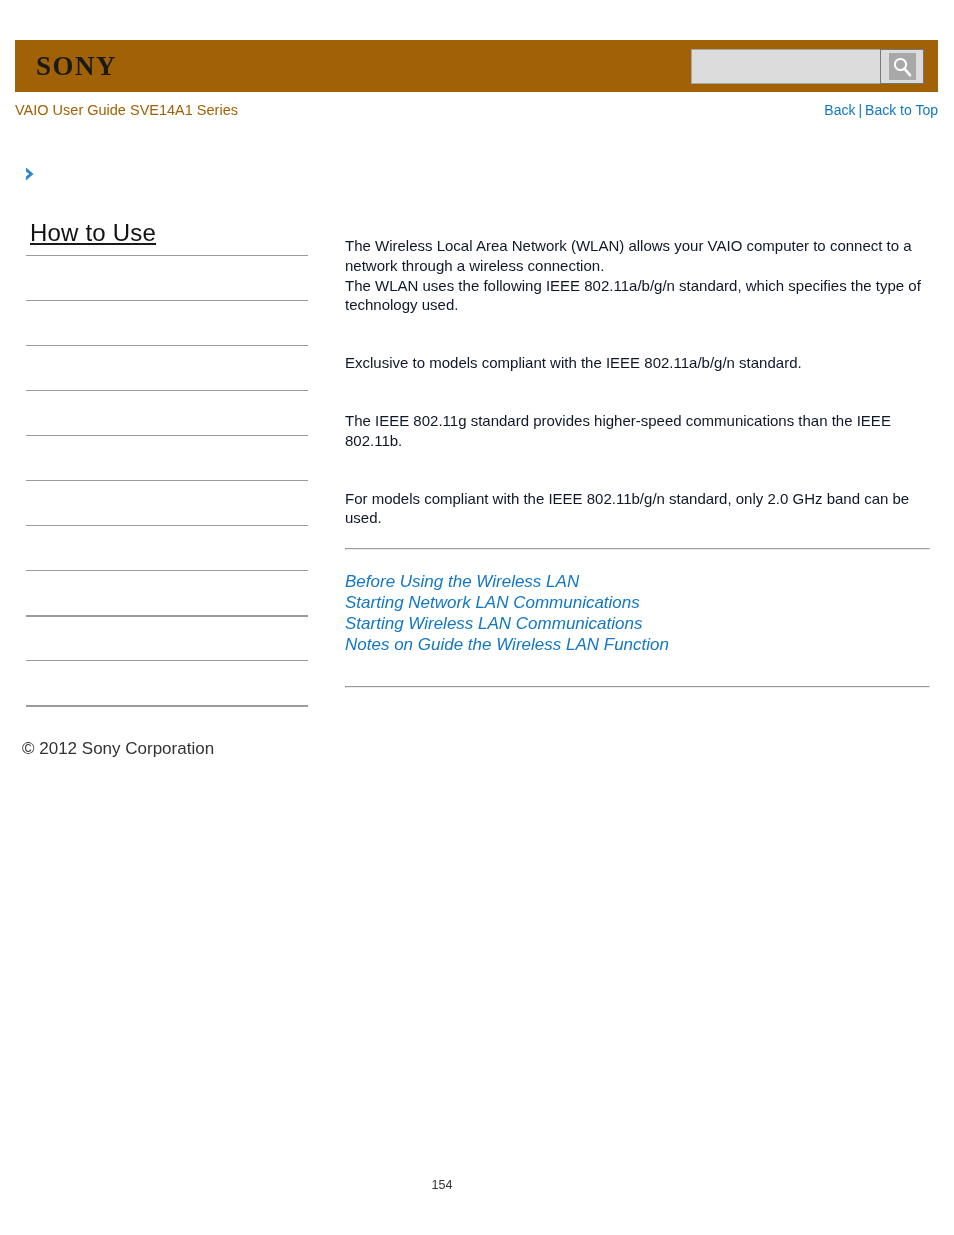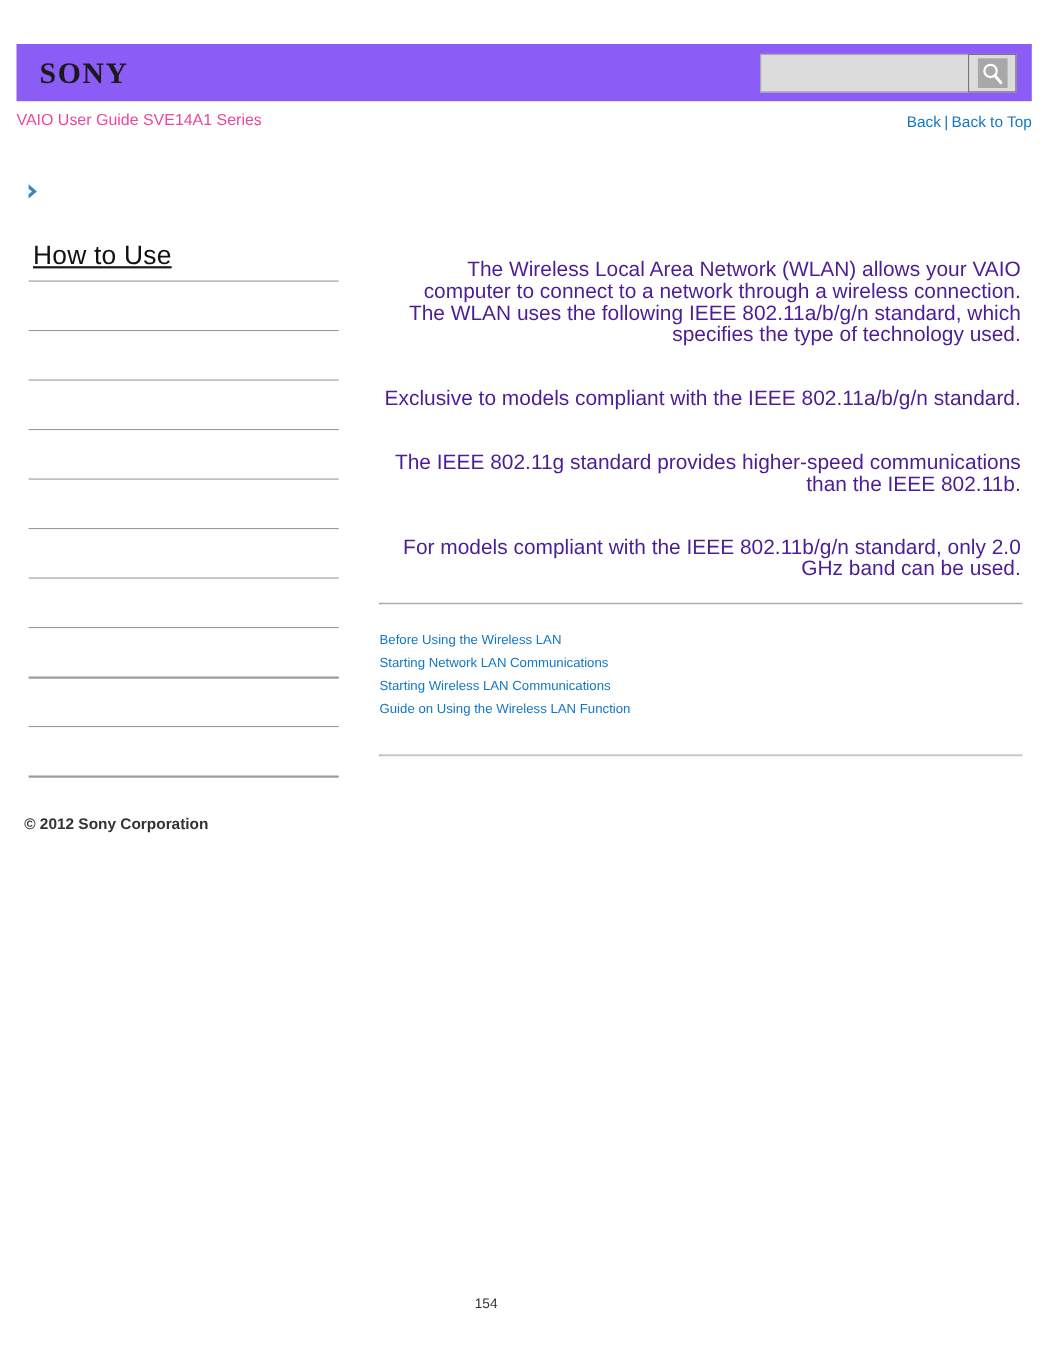--- a/index.html
+++ b/index.html
@@ -24,21 +24,21 @@
     overflow: hidden;
   }
 
   
   .header-band {
     position: absolute;
     left: 15px;
     top: 40px;
     width: 923px;
     height: 52px;
-    background: #8b5cf6;
+    background: #a16207;
     box-sizing: border-box;
   }
   .sony-logo {
     position: absolute;
     left: 21px;
     top: 11px;
     font-family: "Liberation Serif", serif;
     font-weight: bold;
     font-size: 27px;
     letter-spacing: 1.5px;
@@ -98,21 +98,21 @@
     left: 15px;
     top: 100px;
     width: 923px;
     height: 22px;
   }
   .guide-title {
     position: absolute;
     left: 0;
     top: 0;
     font-size: 14.5px;
-    color: #ec4899;
+    color: #a16207;
     line-height: 20px;
     white-space: nowrap;
   }
   .nav-links {
     position: absolute;
     right: 0;
     top: 0;
     font-size: 14px;
     line-height: 20px;
     color: #1277c4;
@@ -172,55 +172,54 @@
 
   
   .content {
     position: absolute;
     left: 345px;
     top: 236px;
     width: 583px;
   }
   .content p {
     margin: 0;
-    font-size: 19px;
+    font-size: 15px;
     line-height: 19.8px;
-    color: #4c1d95;
-    text-align: right;
+    color: #0f172a;
   }
   .para-block { margin-bottom: 38px; }
 
   .link-list {
     list-style: none;
     margin: 0;
     padding: 0;
   }
   .link-list li {
-    font-size: 12px;
+    font-size: 17px;
     line-height: 21px;
     padding: 0;
+    font-style: italic;
   }
   .link-list a {
     color: #1277c4;
     text-decoration: none;
   }
 
   .rule-top { position: absolute; left: 345px; top: 540px; width: 583px; }
   .rule-bottom { position: absolute; left: 345px; top: 678px; width: 583px; }
   .links-wrap { position: absolute; left: 345px; top: 571px; width: 583px; }
 
   
   .copyright {
     position: absolute;
     left: 22px;
     top: 741px;
-    font-size: 14px;
+    font-size: 17px;
     color: #333;
     line-height: 16px;
-    font-weight: bold;
   }
   .page-number {
     position: absolute;
     left: 0;
     top: 1178px;
     width: 884px;
     text-align: center;
     font-size: 12.5px;
     color: #333;
   }
@@ -298,21 +297,21 @@
     </div>
   </div>
 
   <hr class="rule rule-top">
 
   <div class="links-wrap">
     <ul class="link-list">
       <li><a href="#">Before Using the Wireless LAN</a></li>
       <li><a href="#">Starting Network LAN Communications</a></li>
       <li><a href="#">Starting Wireless LAN Communications</a></li>
-      <li><a href="#">Guide on Using the Wireless LAN Function</a></li>
+      <li><a href="#">Notes on Guide the Wireless LAN Function</a></li>
     </ul>
   </div>
 
   <hr class="rule rule-bottom">
 
   <div class="copyright">© 2012 Sony Corporation</div>
   <div class="page-number">154</div>
 
 </div>
 

